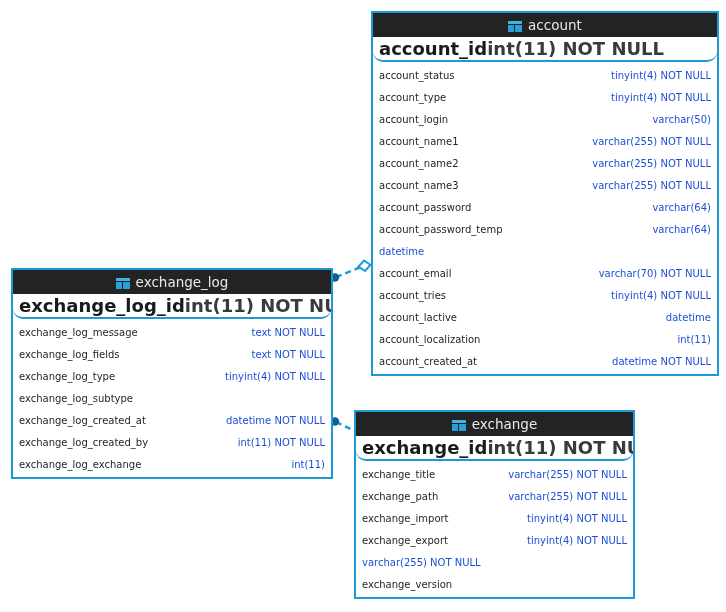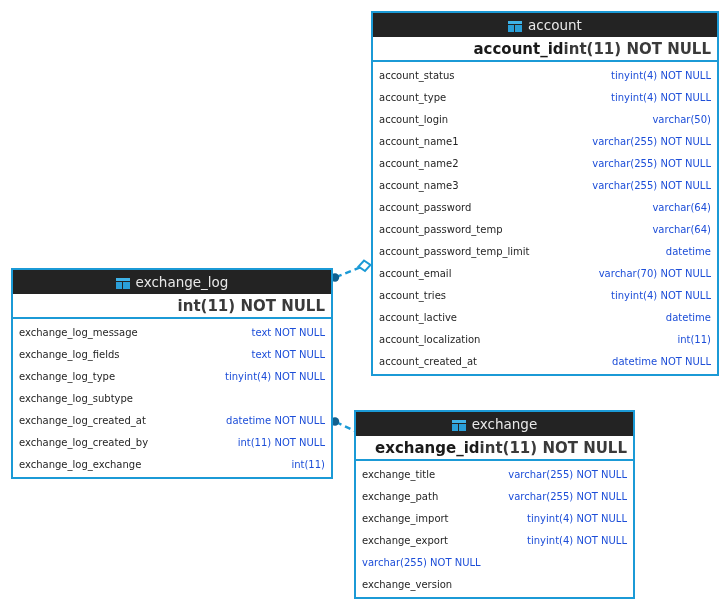--- a/index.html
+++ b/index.html
@@ -83,28 +83,29 @@
   }
   .entity-title {
     font-size: 13.5px;
     color: #e9e9e9;
   }
 
   
   .pk-row {
     display: flex;
     align-items: center;
-    justify-content: flex-end;
+    justify-content: flex-start;
     height: 25px;
     padding: 0 6px;
     border-bottom: 2px solid #1b9ad6;
-    font-size: 15px;
+    font-size: 18px;
     color: #1a1a1a;
     box-sizing: border-box;
     white-space: nowrap;
+    border-radius: 10px;
   }
   .pk-row .col-name { font-weight: bold; }
   .pk-row .col-type { font-weight: bold; color: #3a3a3a; }
 
   
   .attr-row {
     display: flex;
     align-items: center;
     justify-content: space-between;
     height: 22px;
@@ -186,21 +187,20 @@
         </div>
       <div class="attr-row">
           <span class="col-name">account_password</span>
           <span class="col-type">varchar(64)</span>
         </div>
       <div class="attr-row">
           <span class="col-name">account_password_temp</span>
           <span class="col-type">varchar(64)</span>
         </div>
       <div class="attr-row">
-          <span class="col-name">account_password_temp_limit</span>
           <span class="col-type">datetime</span>
         </div>
       <div class="attr-row">
           <span class="col-name">account_email</span>
           <span class="col-type">varchar(70) NOT NULL</span>
         </div>
       <div class="attr-row">
           <span class="col-name">account_tries</span>
           <span class="col-type">tinyint(4) NOT NULL</span>
         </div>
@@ -224,20 +224,21 @@
       <span class="hdr-inner">
         <span class="table-icon">
           <i class="ti-top"></i>
             <i class="ti-bl"></i>
             <i class="ti-br"></i>
         </span>
         <span class="entity-title">exchange_log</span>
       </span>
     </div>
     <div class="pk-row">
+      <span class="col-name">exchange_log_id</span>
       <span class="col-type">int(11) NOT NULL</span>
     </div>
     <div class="attr-list">
       <div class="attr-row">
           <span class="col-name">exchange_log_message</span>
           <span class="col-type">text NOT NULL</span>
         </div>
       <div class="attr-row">
           <span class="col-name">exchange_log_fields</span>
           <span class="col-type">text NOT NULL</span>

